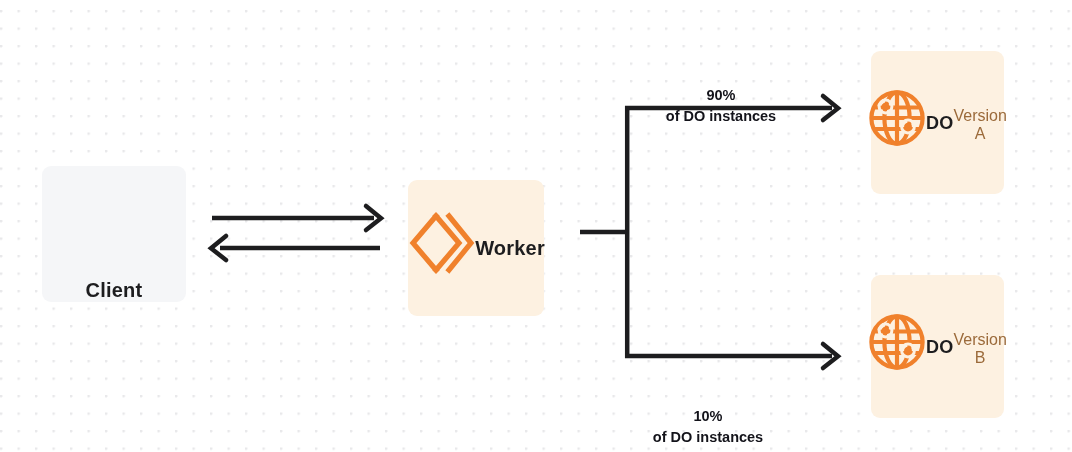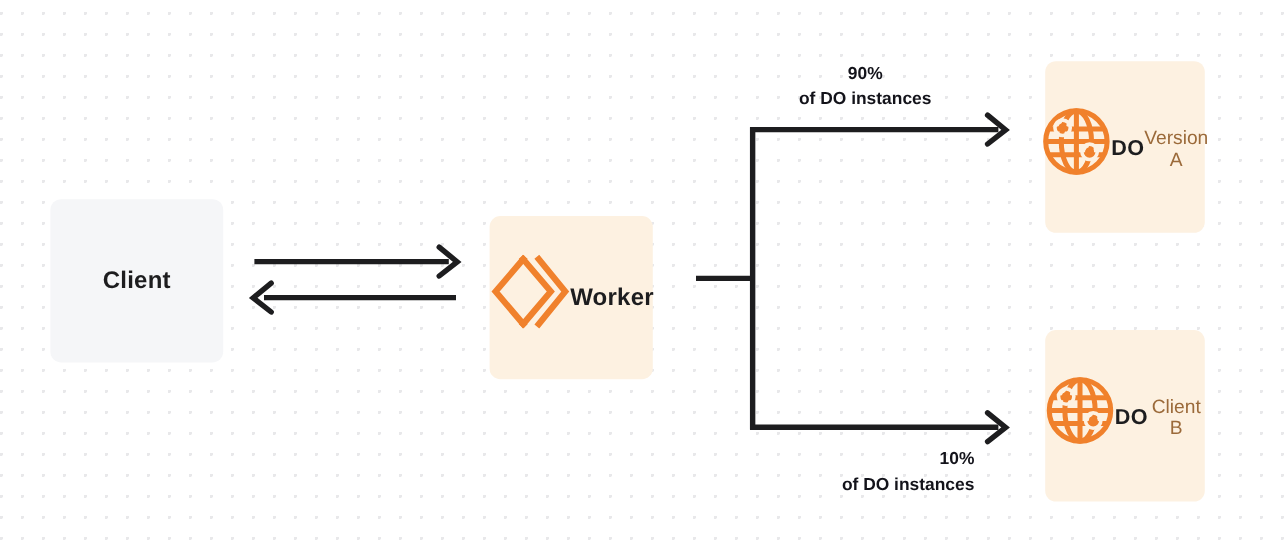--- a/index.html
+++ b/index.html
@@ -37,20 +37,21 @@
     justify-content: center;
   }
 
   
   #client-node {
     left: 42px;
     top: 166px;
     width: 144px;
     height: 136px;
     background: #f5f6f8;
+    align-items: flex-end;
   }
   #client-node .node-title {
     font-size: 20px;
     font-weight: bold;
     color: #1d1d1f;
     letter-spacing: 0.2px;
   }
 
   
   #worker-node {
@@ -119,26 +120,25 @@
     color: #13131a;
     line-height: 1.42;
     white-space: nowrap;
   }
   #label-top {
     left: 655px;
     top: 52px;
     width: 132px;
   }
   #label-bottom {
-    left: 680px;
+    left: 642px;
     top: 373px;
     width: 132px;
-    text-align: right;
-  }
-  .edge-label .pct { display: block; }
+  }
+  .edge-label .pct { display: block; margin-top: 33px; }
   .edge-label .desc { display: block; }
 </style>
 </head>
 <body>
 
 <div id="canvas">
 
   <svg id="connectors" viewBox="0 0 1072 452" width="1072" height="452" xmlns="http://www.w3.org/2000/svg">
 
     <g>
@@ -216,21 +216,21 @@
         <line x1="5.4" y1="40" x2="52.6" y2="40"></line>
         <circle cx="17.5" cy="17.5" r="3.6" fill="#f0812c" stroke="none"></circle>
         <circle cx="40" cy="37.5" r="3.6" fill="#f0812c" stroke="none"></circle>
         <circle cx="17.5" cy="17.5" r="6.4" fill="none" stroke="#fdf1e1" stroke-width="3"></circle>
         <circle cx="40" cy="37.5" r="6.4" fill="none" stroke="#fdf1e1" stroke-width="3"></circle>
         <circle cx="17.5" cy="17.5" r="3.6" fill="#f0812c" stroke="none"></circle>
         <circle cx="40" cy="37.5" r="3.6" fill="#f0812c" stroke="none"></circle>
       </svg>
     </span>
     <span class="do-title">DO</span>
-    <span class="do-subtitle">Client B</span>
+    <span class="do-subtitle">Version B</span>
   </div>
 
   <div class="edge-label" id="label-top">
     <span class="pct">90%</span>
     <span class="desc">of DO instances</span>
   </div>
 
   <div class="edge-label" id="label-bottom">
     <span class="pct">10%</span>
     <span class="desc">of DO instances</span>

